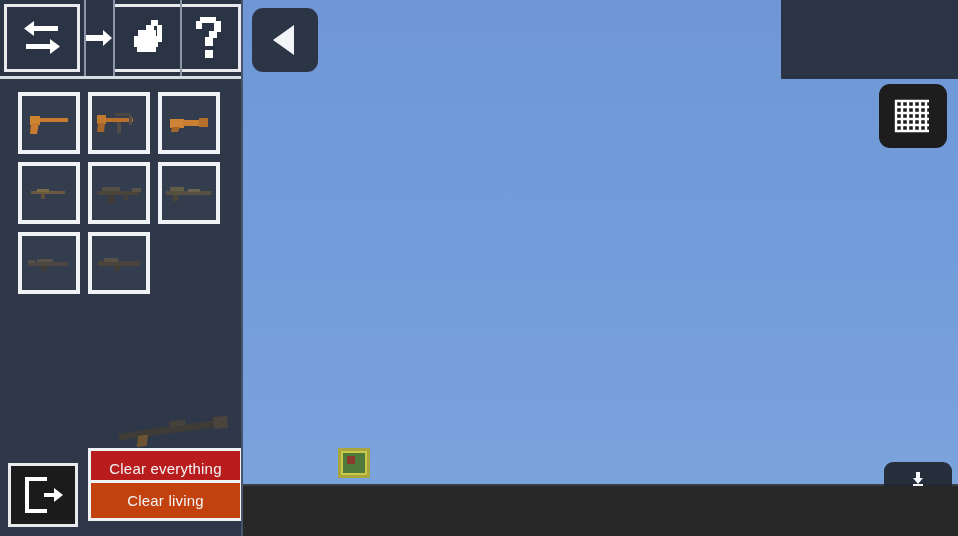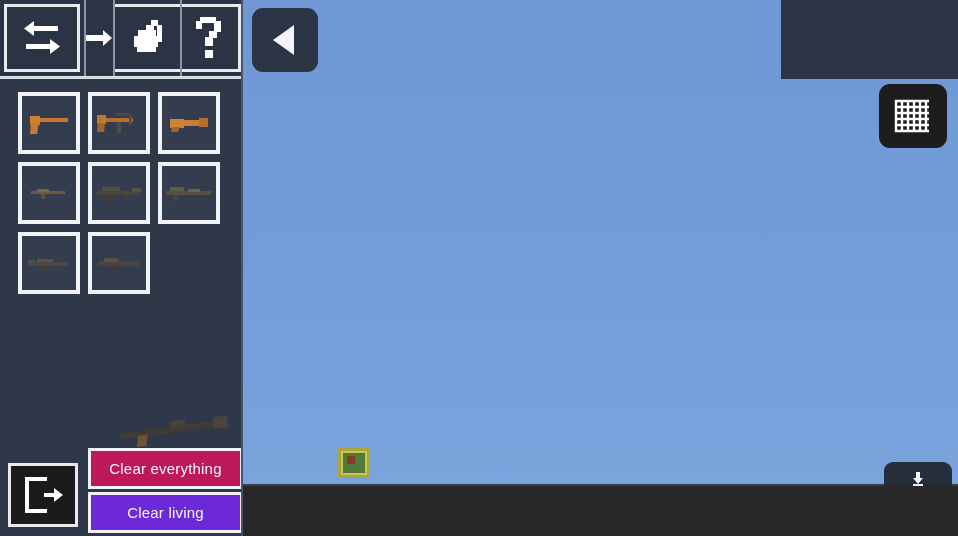--- a/index.html
+++ b/index.html
@@ -54,22 +54,22 @@
 
   
   #exit-btn{position:absolute;left:8px;top:463px;width:70px;height:64px;
             box-sizing:border-box;border:3px solid #E8EAEE;background:#1B1B1B;
             display:flex;align-items:center;justify-content:center;}
 
   
   .clear-btn{position:absolute;left:88px;width:155px;height:41px;box-sizing:border-box;
              border:3px solid #F0F2F5;color:#F2F4F7;font-size:15px;
              display:flex;align-items:center;justify-content:center;letter-spacing:.2px;}
-  #clear-everything{top:448px;background:#be185d;}
-  #clear-living{top:492px;background:#6d28d9;}
+  #clear-everything{top:448px;background:#b91c1c;}
+  #clear-living{top:480px;background:#c2410c;}
 
   
   #back-btn{position:absolute;left:252px;top:8px;width:66px;height:64px;border-radius:11px;
             background:#2C3545;display:flex;align-items:center;justify-content:center;}
 
   #top-right-panel{position:absolute;left:781px;top:0;width:177px;height:79px;background:#2B3445;}
 
   #grid-btn{position:absolute;left:879px;top:84px;width:68px;height:64px;border-radius:11px;
             background:#1D1D1D;display:flex;align-items:center;justify-content:center;}
 

